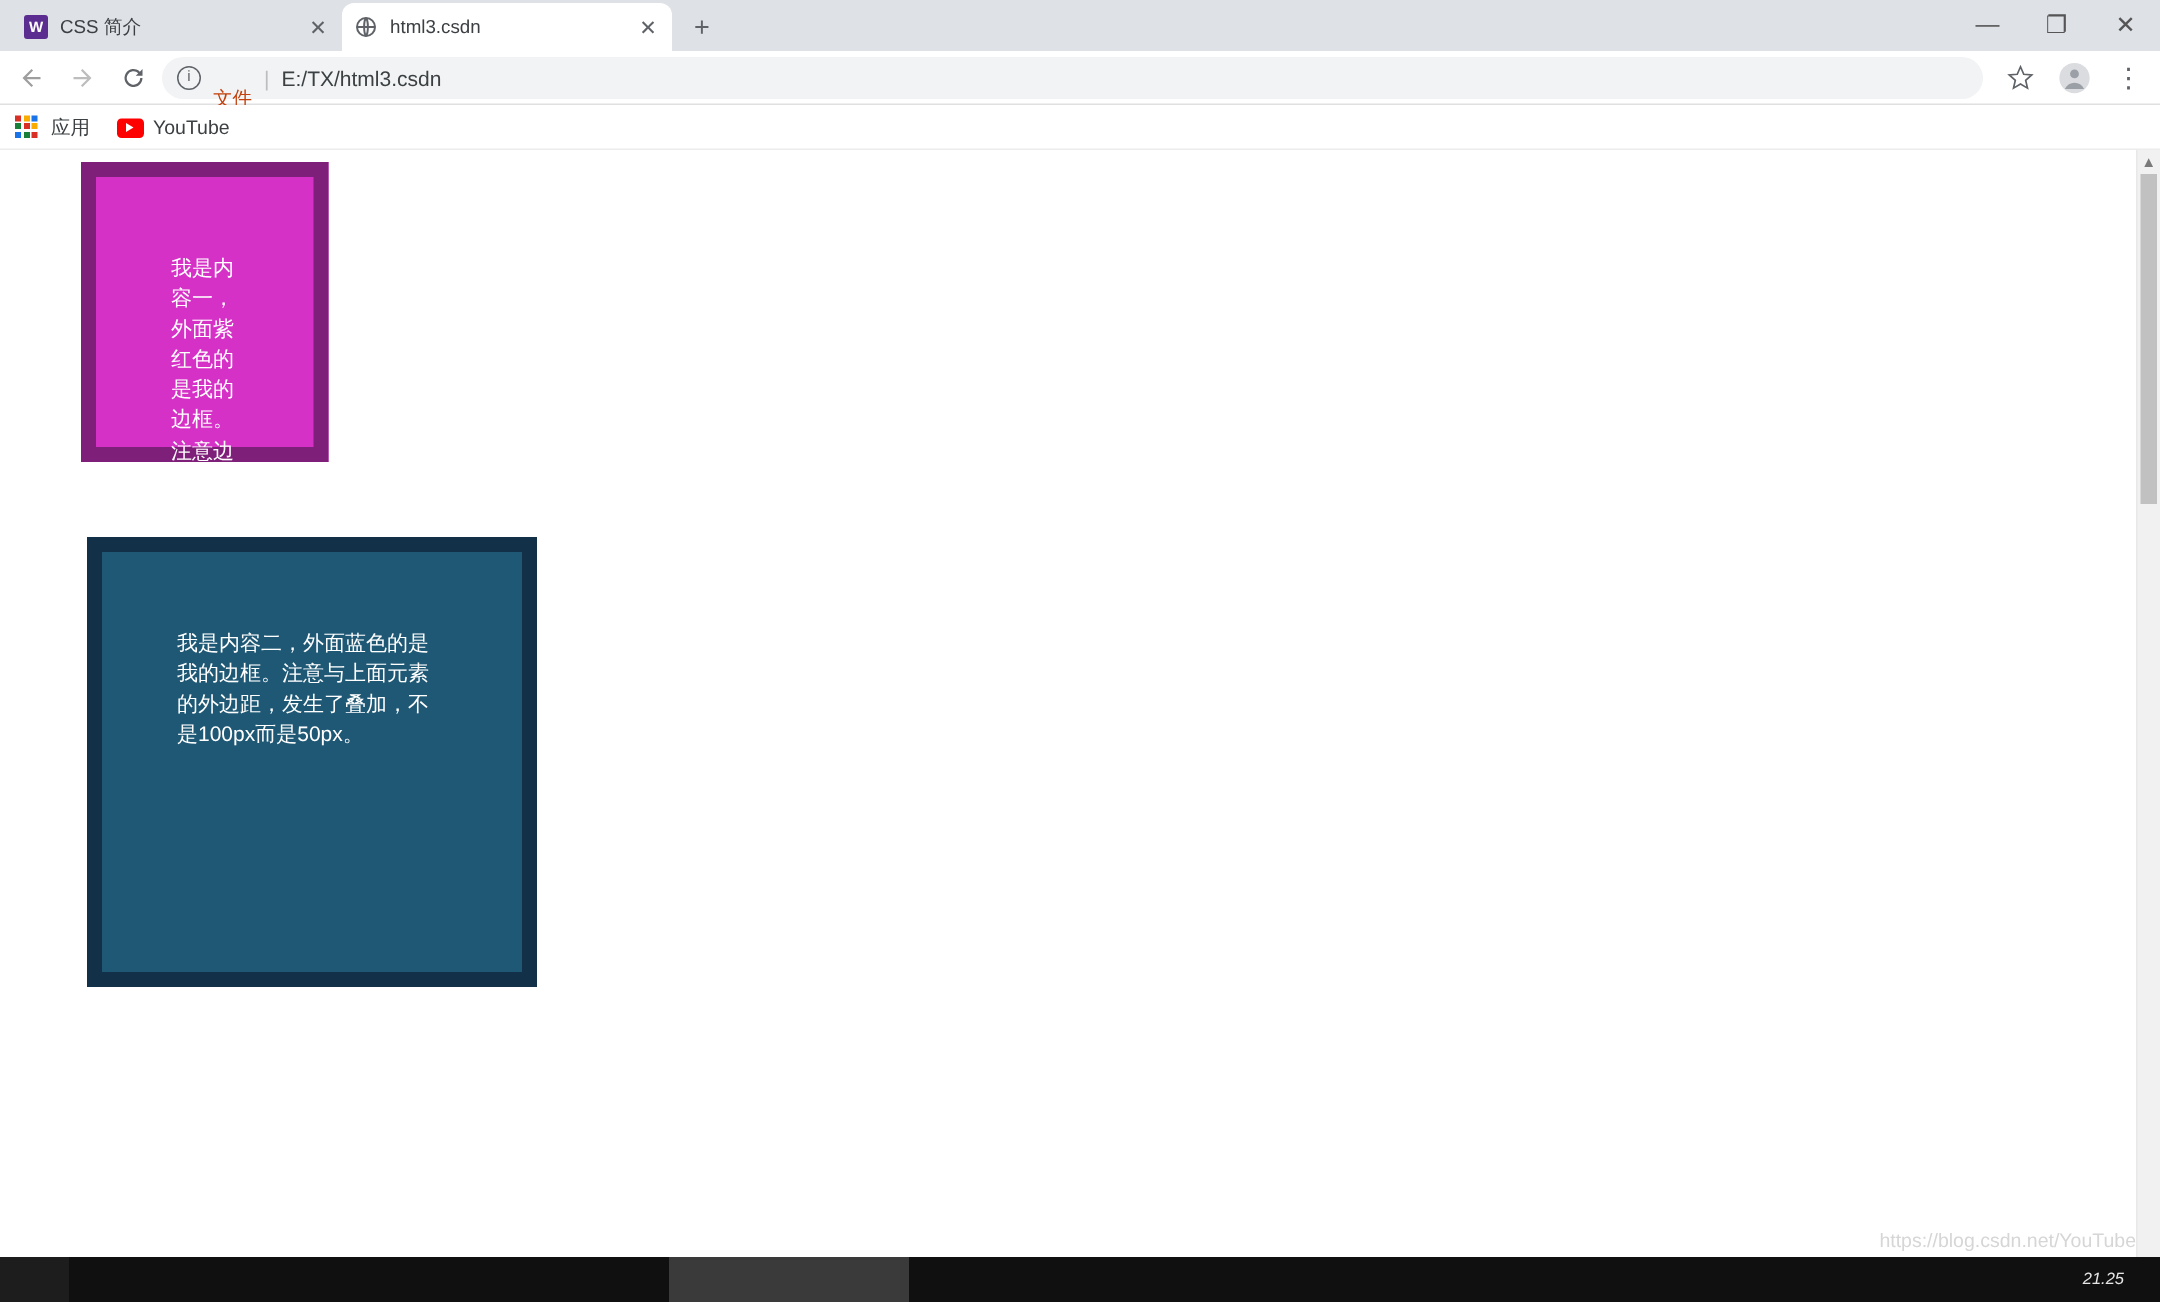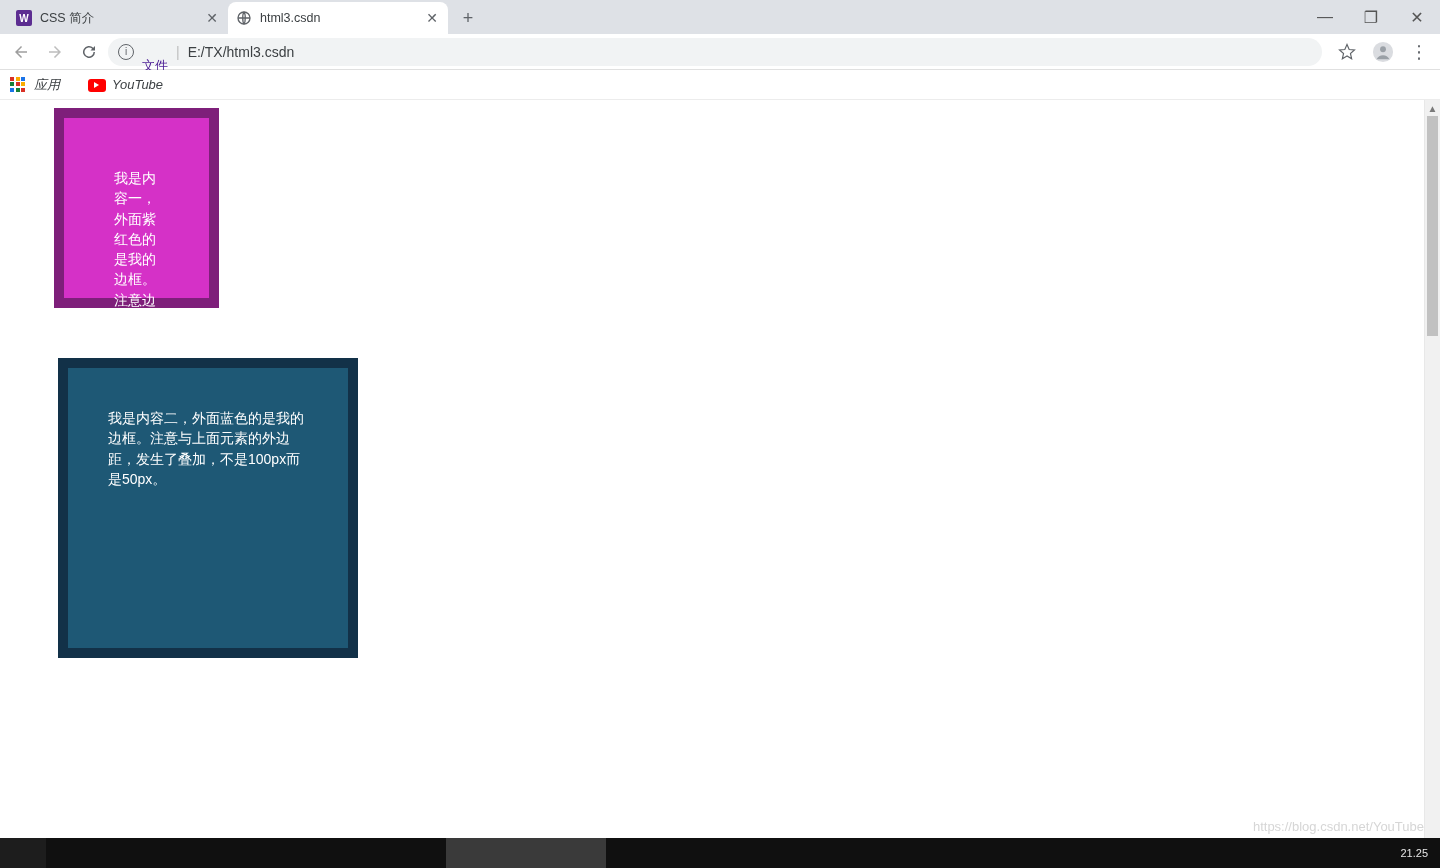--- a/index.html
+++ b/index.html
@@ -21,27 +21,27 @@
   .newtab-btn { width: 28px; height: 28px; margin: 0 6px 2px 6px; display: flex; align-items: center; justify-content: center; color: #5f6368; font-size: 18px; border-radius: 50%; }
   .win-controls { position: absolute; right: 0; top: 0; height: 34px; display: flex; }
   .win-btn { width: 46px; height: 34px; display: flex; align-items: center; justify-content: center; color: #555; }
 
   
   .toolbar { height: 36px; background: #fff; display: flex; align-items: center; padding: 0 6px; gap: 4px; border-bottom: 1px solid #e0e0e0; }
   .nav-btn { width: 30px; height: 30px; display: flex; align-items: center; justify-content: center; color: #5f6368; border-radius: 50%; }
   .nav-btn.disabled { color: #bdbdbd; }
   .omnibox { flex: 1 1 auto; height: 28px; background: #f1f3f4; border-radius: 14px; display: flex; align-items: center; padding: 0 10px; gap: 8px; color: #3c4043; font-size: 14px; }
   .omnibox .info-icon { width: 16px; height: 16px; display: inline-flex; align-items: center; justify-content: center; border: 1px solid #5f6368; border-radius: 50%; font-size: 10px; color: #5f6368; }
-  .omnibox .prefix { color: #4c1d95; font-size: 13px; margin-top: 28px; }
+  .omnibox .prefix { color: #c2410c; font-size: 13px; margin-top: 28px; }
   .omnibox .sep { color: #bdbdbd; }
   .right-icons { display: flex; align-items: center; gap: 6px; margin-left: 6px; }
   .icon-btn { width: 30px; height: 30px; display: flex; align-items: center; justify-content: center; color: #5f6368; }
 
   
-  .bookmarks { height: 30px; background: #fff; border-bottom: 1px solid #ececec; display: flex; align-items: center; padding: 0 10px; gap: 28px; font-size: 13px; color: #3c4043; font-style: italic; }
+  .bookmarks { height: 30px; background: #fff; border-bottom: 1px solid #ececec; display: flex; align-items: center; padding: 0 10px; gap: 18px; font-size: 13px; color: #3c4043; }
   .apps-btn { display: flex; align-items: center; gap: 8px; }
   .apps-grid { width: 16px; height: 16px; display: grid; grid-template-columns: repeat(3, 1fr); grid-template-rows: repeat(3, 1fr); gap: 1px; }
   .apps-grid span { width: 4px; height: 4px; }
   .apps-grid span:nth-child(1){background:#d93025}
   .apps-grid span:nth-child(2){background:#f9ab00}
   .apps-grid span:nth-child(3){background:#1a73e8}
   .apps-grid span:nth-child(4){background:#188038}
   .apps-grid span:nth-child(5){background:#d93025}
   .apps-grid span:nth-child(6){background:#f9ab00}
   .apps-grid span:nth-child(7){background:#1a73e8}
@@ -63,42 +63,42 @@
     border: 10px solid #7e1f7a;
     background: #d531c7;
     color: #fff;
     font-size: 14px;
     line-height: 1.45;
     position: relative;
   }
   .box2 {
     width: 300px; height: 300px;
     margin: 50px 0 0 50px;
-    padding: 40px;
+    padding: 50px;
     border: 10px solid #123148;
     background: #1e5875;
     color: #fff;
     font-size: 14px;
     line-height: 1.45;
     position: relative;
   }
 
   
   .vscroll { position: absolute; right: 0; top: 0; width: 16px; height: 100%; background: #f1f1f1; border-left: 1px solid #e8e8e8; }
   .vscroll .arrow { height: 16px; display: flex; align-items: center; justify-content: center; color: #7a7a7a; font-size: 10px; }
   .vscroll .track { position: absolute; top: 16px; bottom: 16px; left: 0; right: 0; }
   .vscroll .thumb { position: absolute; left: 2px; right: 2px; top: 0; height: 220px; background: #c1c1c1; border-radius: 0; }
 
   
   .taskbar { height: 30px; width: 100%; background: #101010; position: absolute; bottom: 0; left: 0; display: flex; align-items: center; }
   .task-seg { height: 100%; }
   .task-seg.a { width: 46px; background: #1d1d1d; }
   .task-seg.spacer { flex: 1 1 auto; }
   .task-seg.sel { width: 160px; background: #3a3a3a; margin-left: 400px; }
-  .task-right { margin-left: auto; color: #e6e6e6; font-size: 11px; padding-right: 12px; display: flex; align-items: center; gap: 10px; height: 100%; }
+  .task-right { margin-left: auto; color: #e6e6e6; font-size: 11px; padding-right: 24px; display: flex; align-items: center; gap: 10px; height: 100%; font-style: italic; }
 
   .watermark { position: absolute; right: 16px; bottom: 34px; color: #d6d6d6; font-size: 13px; pointer-events: none; }
 
   
   .fav-purple { width: 16px; height: 16px; background: #5c2d91; color: #fff; font-size: 10px; font-weight: bold; border-radius: 2px; display: flex; align-items: center; justify-content: center; }
   .fav-globe svg { width: 16px; height: 16px; }
 </style>
 </head>
 <body>
 

